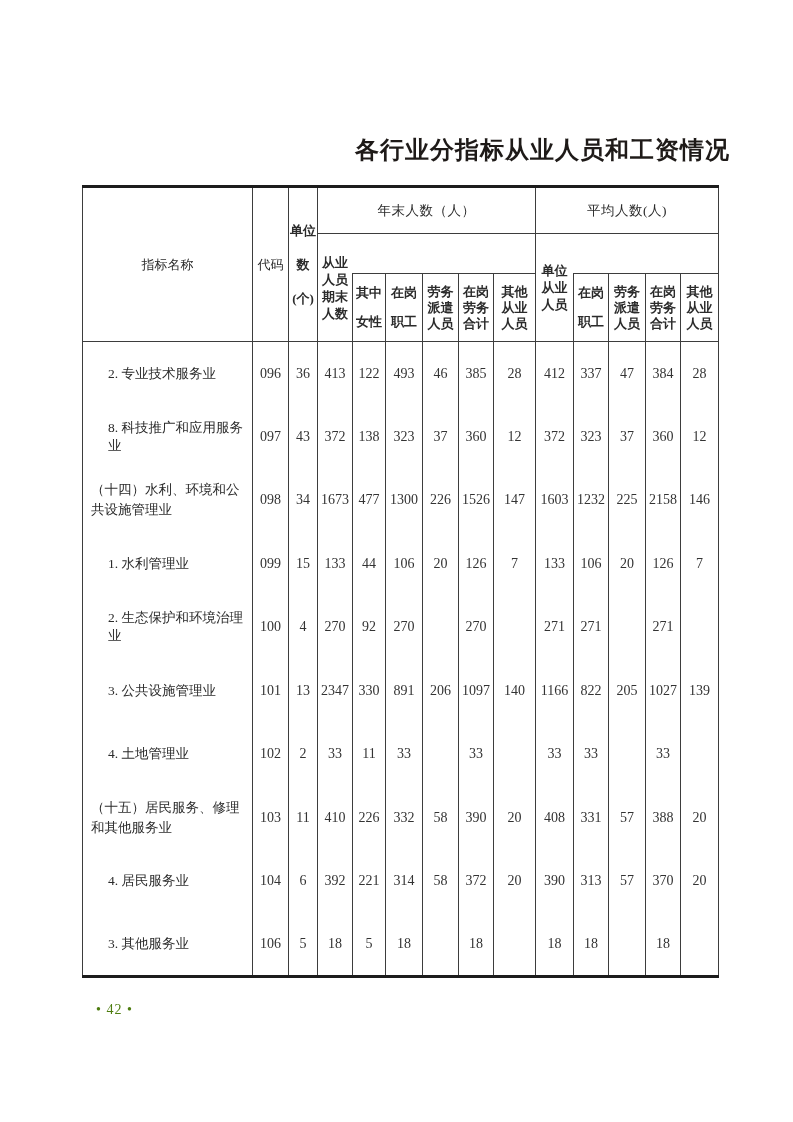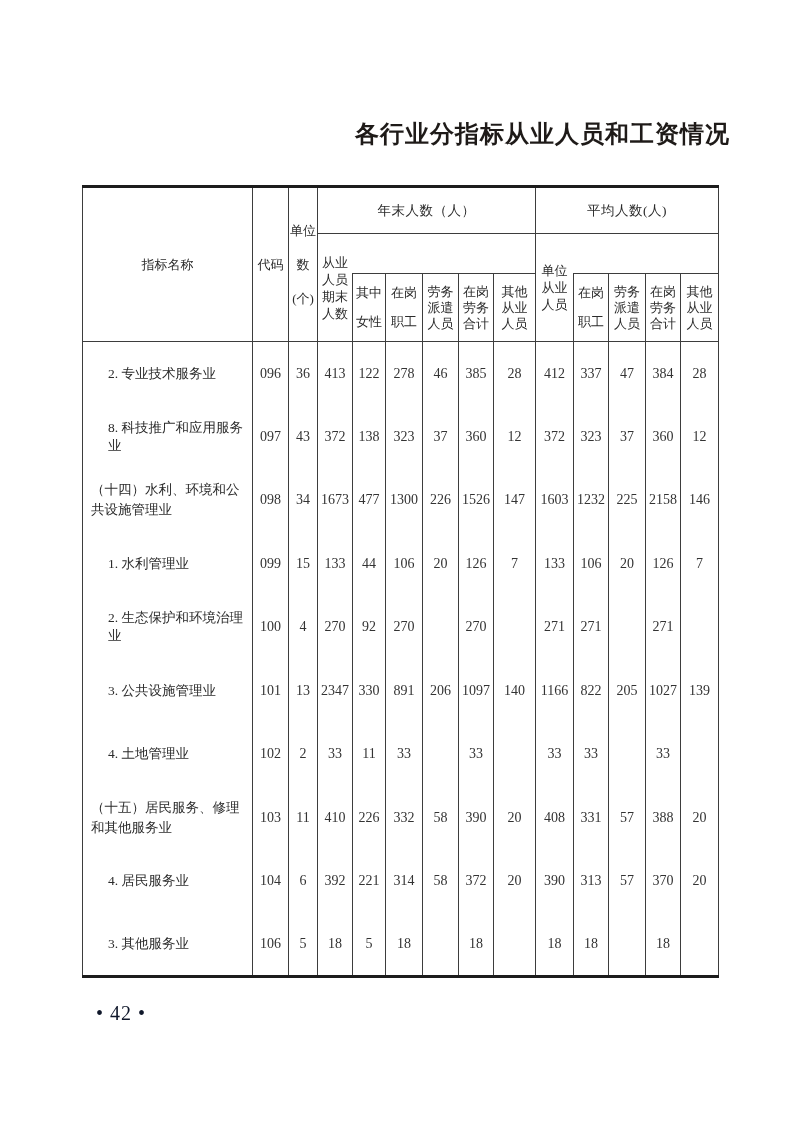--- a/index.html
+++ b/index.html
@@ -2,57 +2,57 @@
 <html><head>
 <meta charset="utf-8">
 <style>
   :root { --line:#3d3d3d; --thick:#1c1c1c; --ink:#2b2b2b; }
   html,body { margin:0; padding:0; }
   body {
     width:793px; height:1122px; background:#ffffff; position:relative;
     font-family:"Liberation Serif","DejaVu Serif",serif; color:var(--ink);
   }
   .title {
-    position:absolute; top:118px; right:63px; margin:0;
+    position:absolute; top:134px; right:63px; margin:0;
     font-size:24px; font-weight:700; letter-spacing:1px; color:#1e1a18;
     white-space:nowrap;
     text-align:right;
   }
   table.main {
     position:absolute; left:82px; top:185px; width:636px;
     border-collapse:collapse; table-layout:fixed;
     border:1px solid var(--line);
     border-top:3px solid var(--thick);
     border-bottom:3px solid var(--thick);
   }
   tr.h1 { height:47px; }
   tr.h2 { height:40px; }
   tr.h3 { height:68px; }
   th { font-weight:normal; padding:0; text-align:center; vertical-align:middle; }
   .hcell { border:1px solid var(--line); font-size:13px; line-height:16px; }
   .group { font-size:13.5px; letter-spacing:0.5px; }
   .total-col { border-right:0; }
   .spacer { border:1px solid var(--line); border-left:0; border-bottom:0; }
-  .stack div { line-height:16px; }
+  .stack div { line-height:16px;font-weight:bold; }
   .stack4 div { line-height:17px; font-size:13px; }
   .stack3t div { line-height:17px; }
   .unitstack div { line-height:34px; }
   .two div + div { margin-top:13px; }
   tbody tr { height:63.5px; }
   tbody td {
     border-left:1px solid var(--line); border-right:1px solid var(--line);
     border-top:0; border-bottom:0;
     font-size:14px; text-align:center; vertical-align:middle; padding:0;
     color:#333;
   }
   td.label { text-align:left; padding-left:25px; font-size:13.5px; color:var(--ink); }
   tr.section td.label { padding-left:8px; padding-right:1px; line-height:1.5; }
   .pagenum {
     position:absolute; left:96px; top:1002px;
-    font-size:20px; letter-spacing:1px; color:#0f172a;
+    font-size:14px; letter-spacing:1px; color:#4d7c0f;
   }
 </style>
 </head>
 <body>
 
 <h1 class="title">各行业分指标从业人员和工资情况</h1>
 
 <table class="main">
   <colgroup>
     <col style="width:170px">
@@ -142,21 +142,21 @@
         </th>
     </tr>
   </thead>
   <tbody>
       <tr>
     <td class="label">2. 专业技术服务业</td>
     <td>096</td>
     <td>36</td>
     <td>413</td>
     <td>122</td>
-    <td>278</td>
+    <td>493</td>
     <td>46</td>
     <td>385</td>
     <td>28</td>
     <td>412</td>
     <td>337</td>
     <td>47</td>
     <td>384</td>
     <td>28</td>
   </tr>
       <tr>

